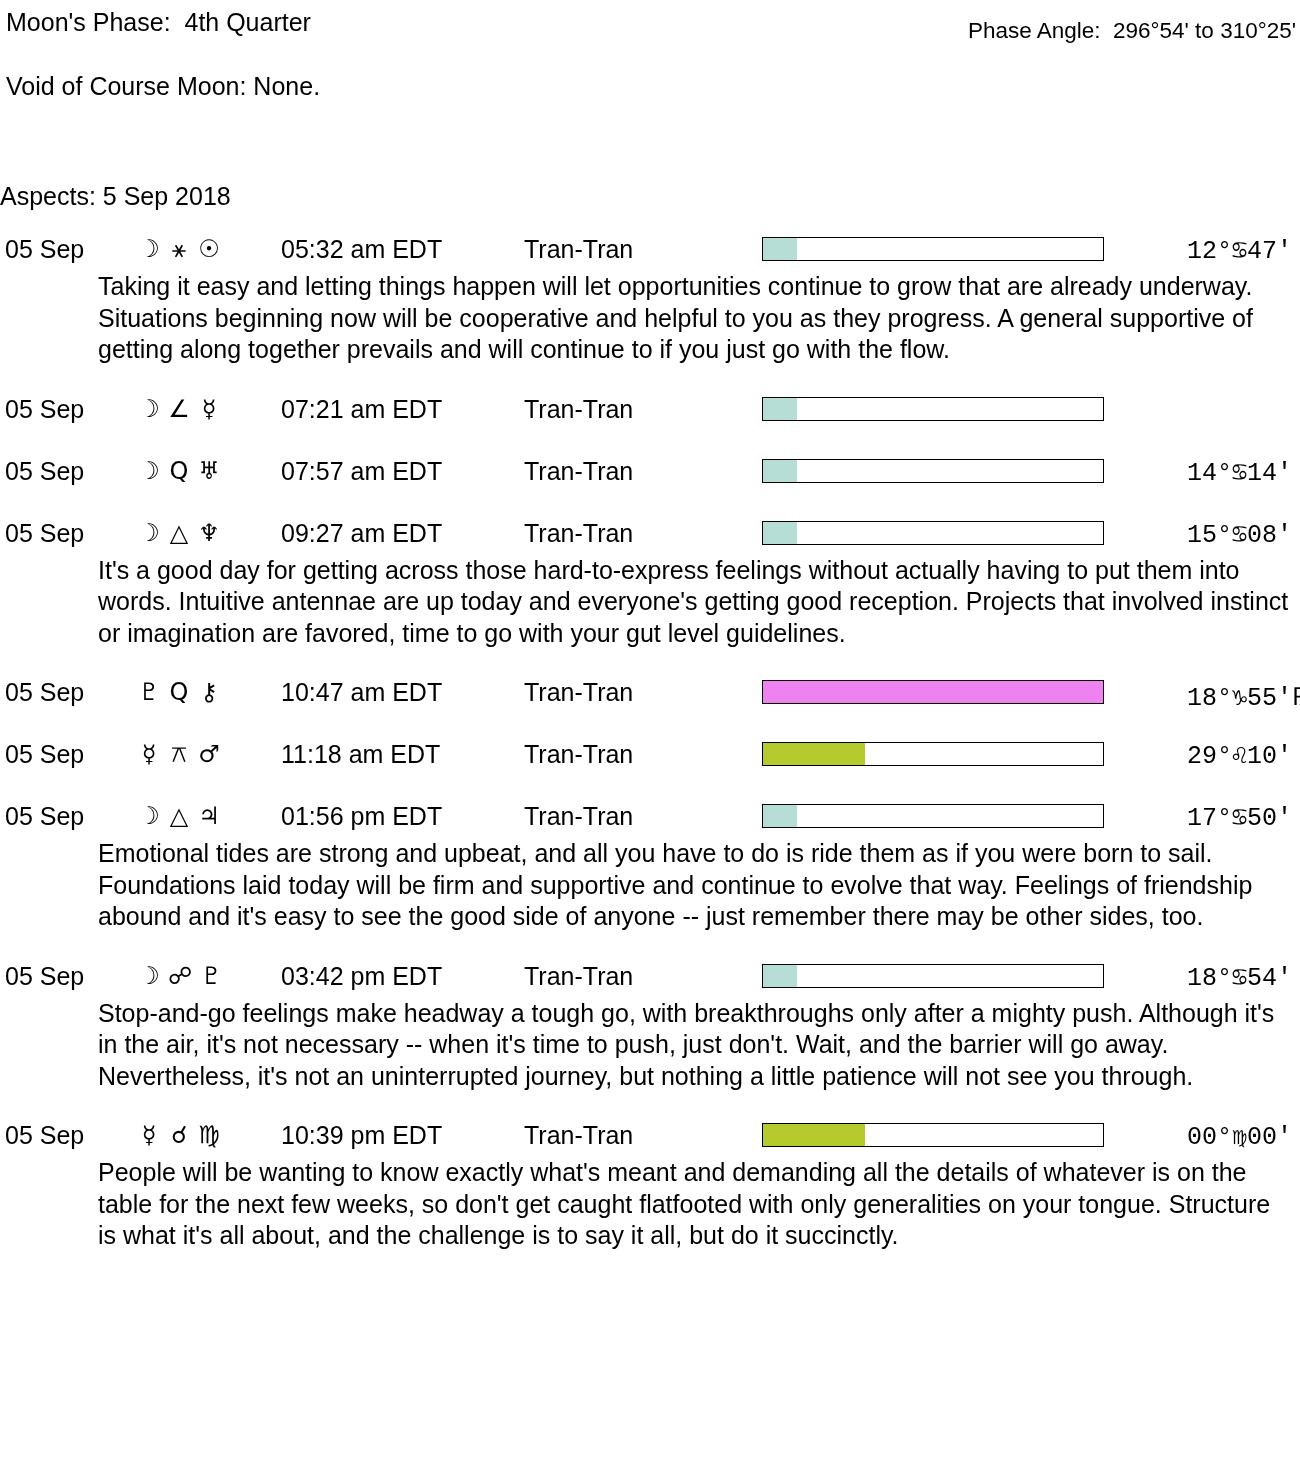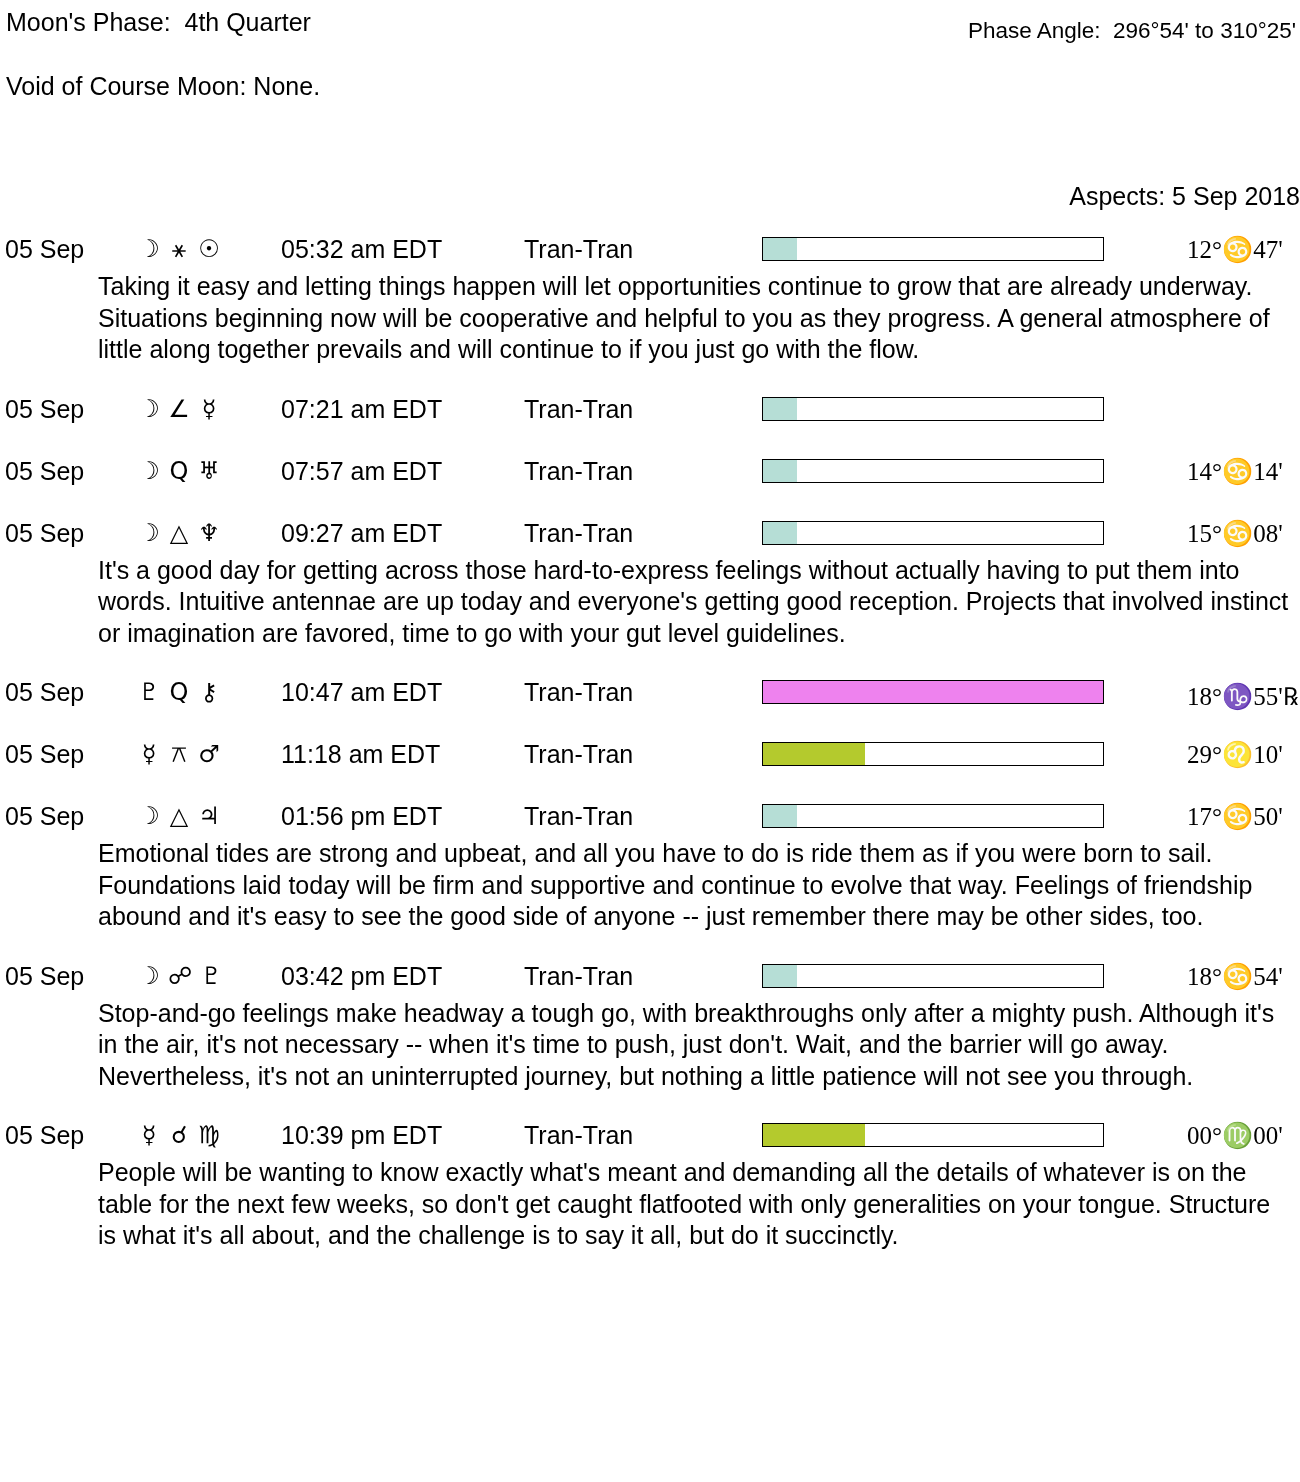--- a/index.html
+++ b/index.html
@@ -3,33 +3,33 @@
 <meta charset="utf-8">
 <style>
   html,body{margin:0;padding:0;}
   body{
     width:1300px;height:1482px;overflow:hidden;background:#ffffff;color:#000;
     font-family:"Liberation Sans","DejaVu Sans",sans-serif;font-size:25px;
   }
   .header{position:relative;padding:8px 4px 0 6px;}
   .header .hline{height:29px;margin-bottom:35px;white-space:pre;}
   .phase-angle{position:absolute;top:18px;right:4px;font-size:22.5px;white-space:pre;}
-  .title{text-align:right;margin:81px 0 24px 0;height:29px;}
+  .title{text-align:left;margin:81px 0 24px 0;height:29px;}
   .aspect-row{
     display:grid;
     grid-template-columns:100px 110px 210px 205px 345px auto;
     padding-left:5px;height:33px;align-items:start;gap:33px;
   }
   .aspect-block{margin-bottom:29px;}
   .syms{display:flex;gap:8px;}
   .sym{display:inline-block;min-width:22px;text-align:center;font-size:24px;
        font-family:"DejaVu Sans","Liberation Sans",sans-serif;}
   .bar{display:block;width:340px;height:22px;border:1.5px solid #000;margin-top:2px;background:#fff;}
   .fill{display:block;height:100%;width:0;}
-  .degree{padding-left:47px;white-space:pre;font-family:Liberation Serif, serif;}
+  .degree{padding-left:47px;white-space:pre;font-family:Liberation Mono, monospace;}
   .desc{margin:3px 8px 0 98px;line-height:31.5px;}
 </style>
 </head>
 <body>
 
 <div class="page">
 
   <div class="header">
     <div class="hline">Moon's Phase:  4th Quarter</div>
     <div class="phase-angle">Phase Angle:  296°54' to 310°25'</div>
@@ -49,21 +49,21 @@
       </span>
       <span class="c time">05:32 am EDT</span>
       <span class="c type">Tran-Tran</span>
       <span class="c barwrap">
         <span class="bar">
           <span class="fill" style="width: 10%; background: rgb(182, 222, 214);"></span>
         </span>
       </span>
       <span class="c degree">12°♋47'</span>
     </div>
-    <div class="desc">Taking it easy and letting things happen will let opportunities continue to grow that are already underway. Situations beginning now will be cooperative and helpful to you as they progress. A general atmosphere of little along together prevails and will continue to if you just go with the flow.</div>
+    <div class="desc">Taking it easy and letting things happen will let opportunities continue to grow that are already underway. Situations beginning now will be cooperative and helpful to you as they progress. A general supportive of getting along together prevails and will continue to if you just go with the flow.</div>
   </div>
 
   <div class="aspect-block">
     <div class="aspect-row">
       <span class="c date">05 Sep</span>
       <span class="c syms">
         <span class="sym">☽</span>
         <span class="sym">∠</span>
         <span class="sym">☿</span>
       </span>

